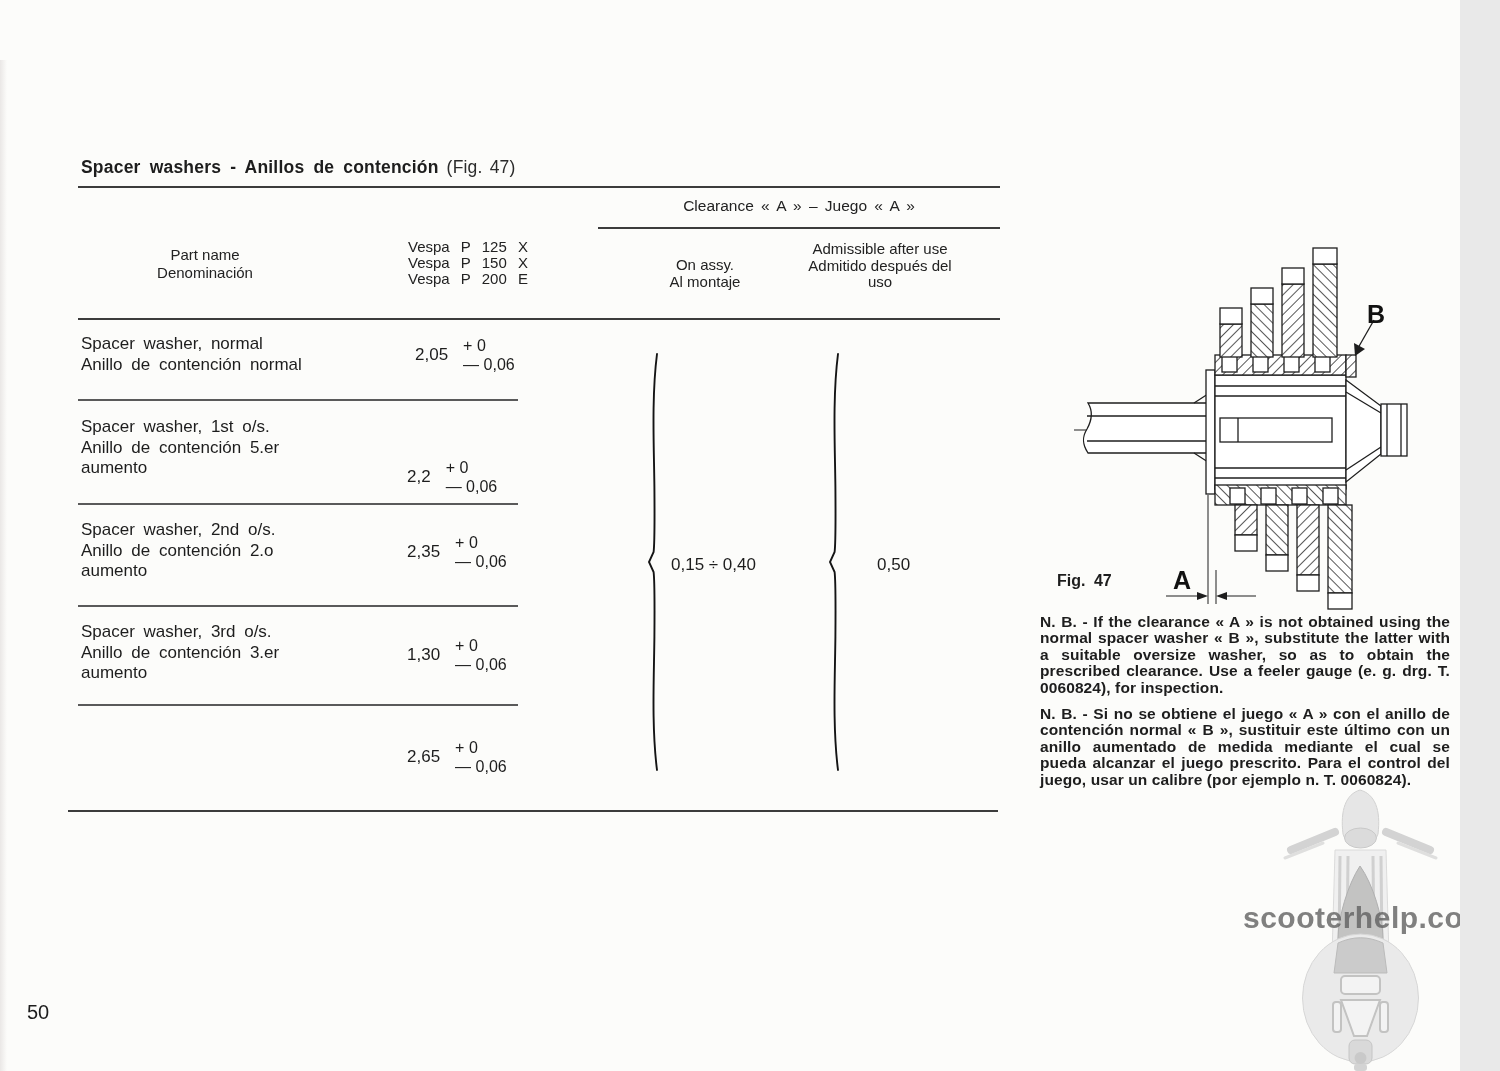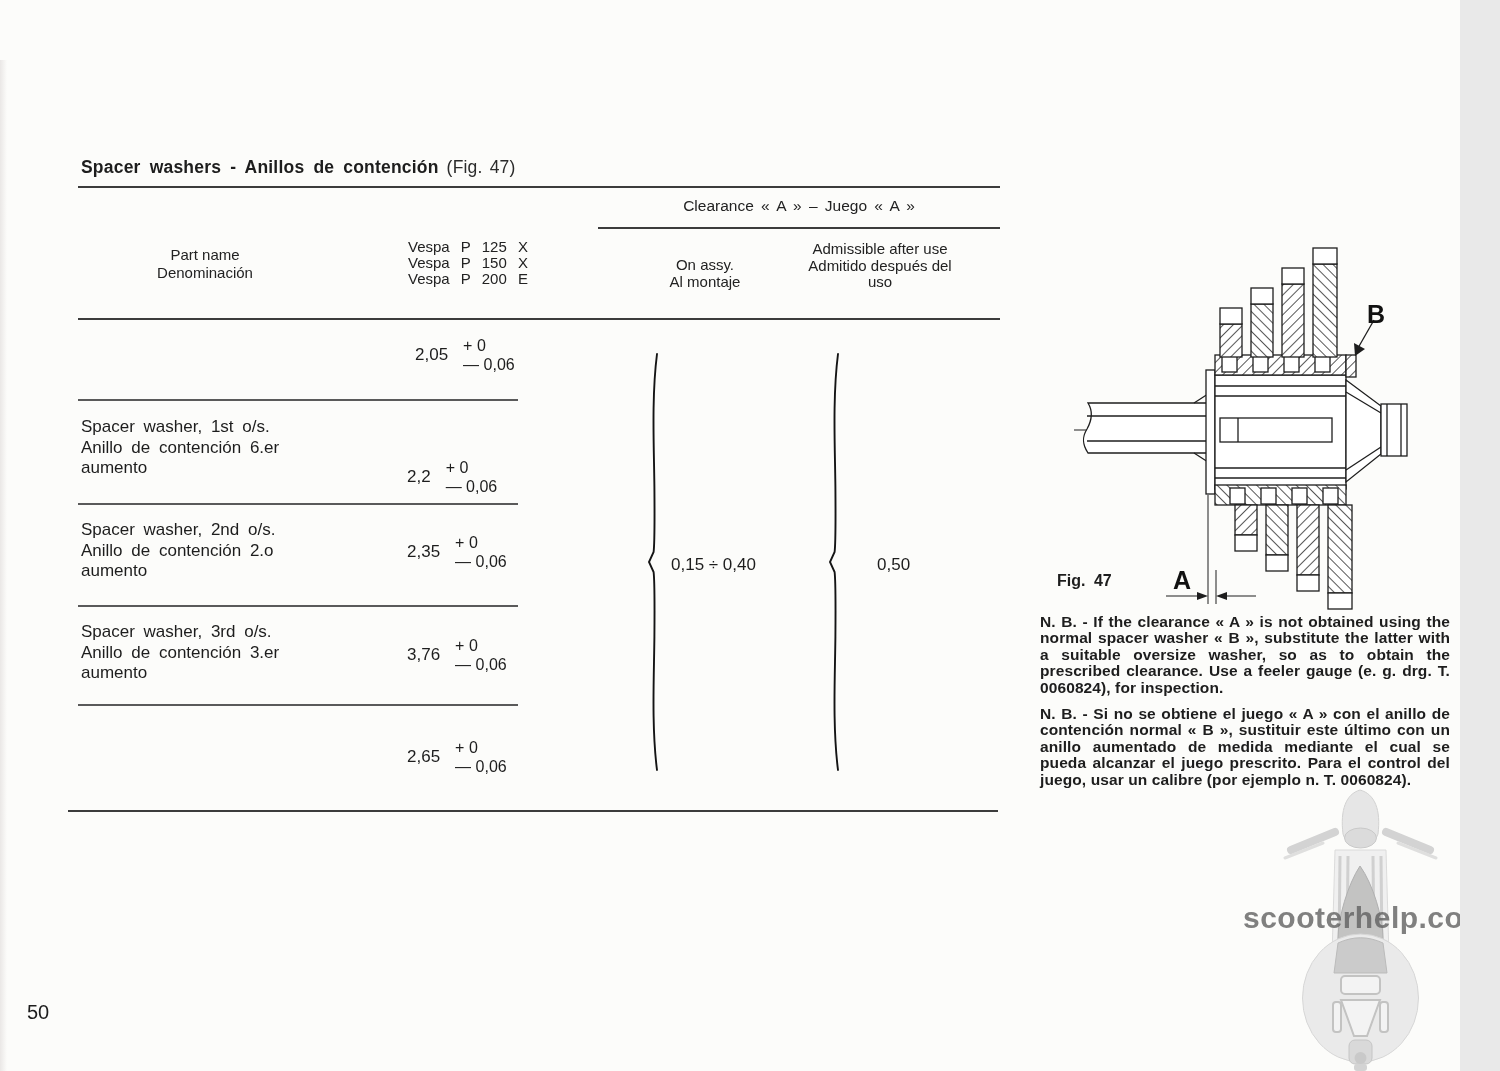--- a/index.html
+++ b/index.html
@@ -71,31 +71,35 @@
   </div>
   <div class="hcell center" style="left:630px;top:257px;width:150px;">
     <div>On assy.</div>
     <div>Al montaje</div>
   </div>
   <div class="hcell center" style="left:800px;top:241px;width:160px;">
     <div>Admissible after use</div>
     <div>Admitido después del uso</div>
   </div>
 
+  <div class="rowname" style="top:334px;">
+    <div>Spacer washer, normal</div>
+    <div>Anillo de contención normal</div>
+  </div>
   <div class="sizegroup" style="top:336px;margin-left:8px;">
     <span class="size">2,05</span>
     <span class="tol">
       <span>+ 0</span>
       <span>— 0,06</span>
     </span>
   </div>
 
   <div class="rowname" style="top:417px;">
     <div>Spacer washer, 1st o/s.</div>
-    <div>Anillo de contención 6.er aumento</div>
+    <div>Anillo de contención 5.er aumento</div>
   </div>
   <div class="sizegroup" style="top:430px;margin-top:28px;">
     <span class="size">2,2</span>
     <span class="tol">
       <span>+ 0</span>
       <span>— 0,06</span>
     </span>
   </div>
 
   <div class="rowname" style="top:520px;">
@@ -108,21 +112,21 @@
       <span>+ 0</span>
       <span>— 0,06</span>
     </span>
   </div>
 
   <div class="rowname" style="top:622px;">
     <div>Spacer washer, 3rd o/s.</div>
     <div>Anillo de contención 3.er aumento</div>
   </div>
   <div class="sizegroup" style="top:636px;">
-    <span class="size">3,76</span>
+    <span class="size">1,30</span>
     <span class="tol">
       <span>+ 0</span>
       <span>— 0,06</span>
     </span>
   </div>
 
   <div class="sizegroup" style="top:738px;">
     <span class="size">2,65</span>
     <span class="tol">
       <span>+ 0</span>

